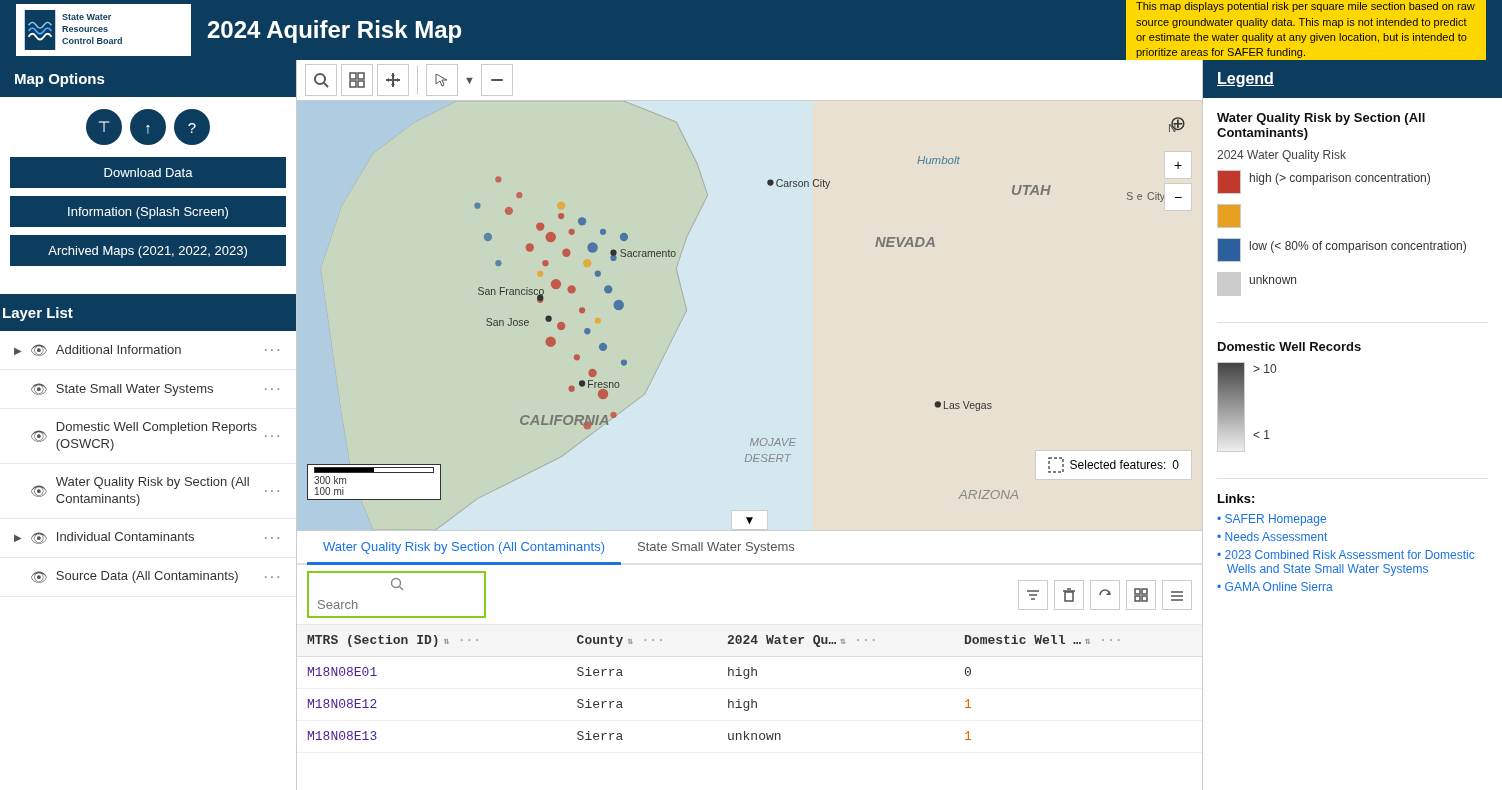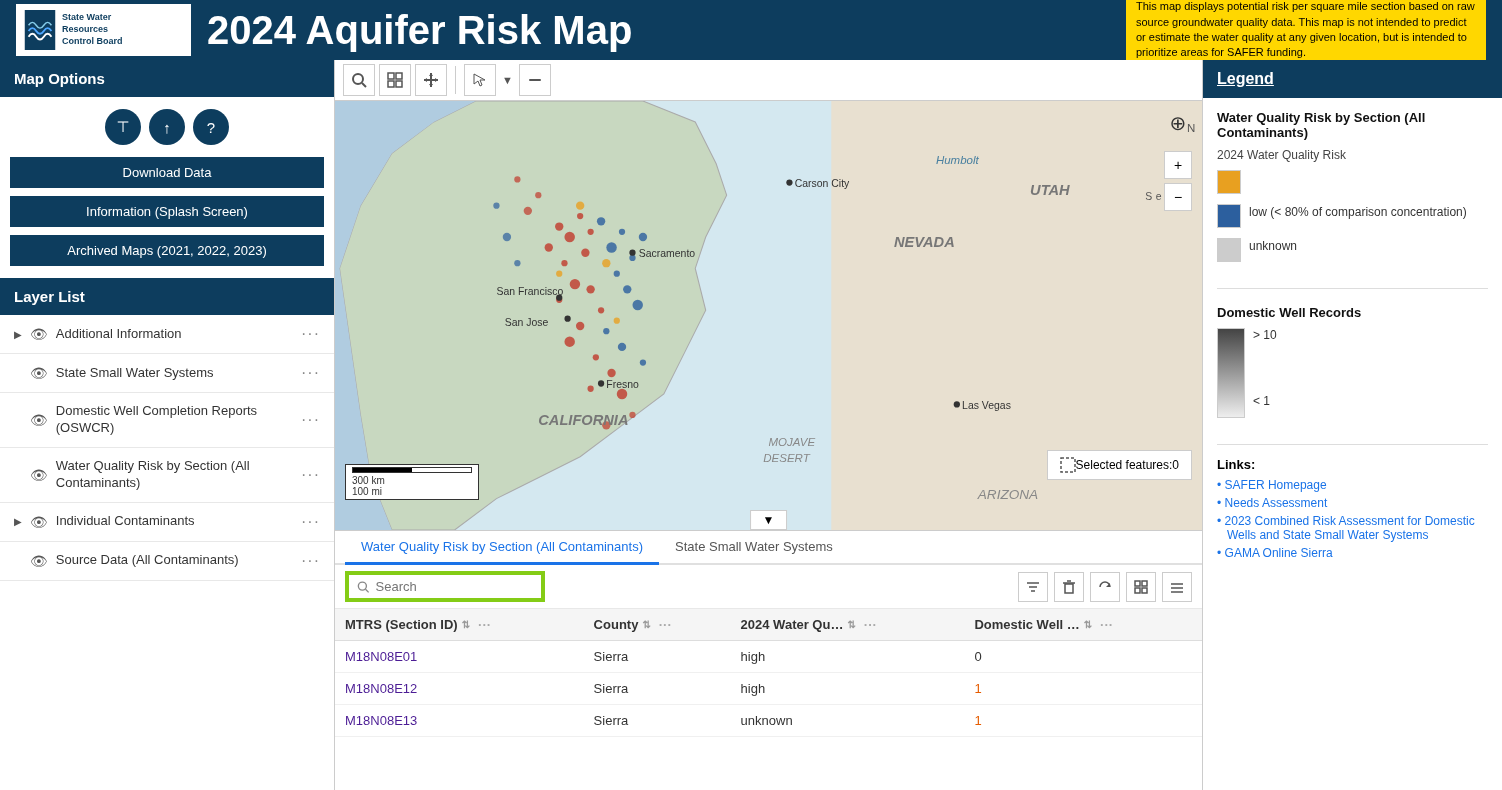--- a/index.html
+++ b/index.html
@@ -29,21 +29,21 @@
       height: 40px;
       margin-right: 6px;
     }
     .header-logo-text {
       font-size: 9px;
       color: #0d3d5e;
       line-height: 1.3;
       font-weight: bold;
     }
     .header-title {
-      font-size: 40px;
+      font-size: 24px;
       font-weight: bold;
       color: white;
       flex: 1;
     }
     .header-notice {
       background: #ffd700;
       color: #000;
       font-size: 11px;
       padding: 6px 10px;
       max-width: 360px;
@@ -52,21 +52,21 @@
 
     
     .main-container {
       display: flex;
       flex: 1;
       overflow: hidden;
     }
 
     
     .sidebar {
-      width: 335px;
+      width: 297px;
       background: #fff;
       display: flex;
       flex-direction: column;
       border-right: 1px solid #ccc;
       flex-shrink: 0;
       overflow-y: auto;
     }
     .sidebar-section-title {
       background: #0d3d5e;
       color: white;
@@ -101,24 +101,24 @@
       background: #0d3d5e;
       color: white;
       border: none;
       cursor: pointer;
       font-size: 13px;
       text-align: center;
     }
     .layer-list-title {
       background: #0d3d5e;
       color: white;
-      padding: 10px 14px;
+      padding: 10px 2px;
       font-size: 15px;
       font-weight: bold;
-      margin-top: 8px;
+      margin-top: 24px;
     }
     .layer-item {
       display: flex;
       align-items: center;
       padding: 10px 14px;
       border-bottom: 1px solid #e8e8e8;
       cursor: pointer;
     }
     .layer-arrow {
       font-size: 10px;
@@ -203,20 +203,21 @@
     .map-selected-features {
       position: absolute;
       bottom: 50px;
       right: 10px;
       background: white;
       border: 1px solid #ccc;
       padding: 6px 12px;
       font-size: 12px;
       display: flex;
       align-items: center;
+      gap: 6px;
     }
     .map-nav {
       position: absolute;
       right: 10px;
       top: 10px;
       display: flex;
       flex-direction: column;
       align-items: center;
       gap: 4px;
     }
@@ -264,25 +265,26 @@
       display: flex;
       align-items: center;
       padding: 6px 10px;
       gap: 6px;
       border-bottom: 1px solid #e8e8e8;
       flex-shrink: 0;
     }
     .search-box {
       display: flex;
       align-items: center;
-      border: 4px solid #84cc16;
+      border: 2px solid #84cc16;
       padding: 4px 8px;
-      width: 200px;
+      width: 179px;
       gap: 6px;
       background: white;
+      flex-direction: column;
     }
     .search-box input {
       border: none;
       outline: none;
       font-size: 13px;
       width: 100%;
     }
     .toolbar-icon-btn {
       width: 30px;
       height: 30px;
@@ -293,20 +295,21 @@
       align-items: center;
       justify-content: center;
       font-size: 14px;
       color: #555;
     }
     .spacer { flex: 1; }
     .table-container {
       flex: 1;
       overflow-y: auto;
       overflow-x: auto;
+      font-family: Liberation Mono, monospace;
     }
     table {
       width: 100%;
       border-collapse: collapse;
       font-size: 13px;
     }
     thead th {
       background: #f5f5f5;
       border-bottom: 1px solid #ddd;
       padding: 8px 10px;
@@ -759,20 +762,24 @@
   </div>
 
   <div class="legend-panel">
     <div class="legend-title">Legend</div>
 
     <div class="legend-section">
       <div class="legend-section-title">Water Quality Risk by Section (All Contaminants)</div>
       <div class="legend-subsection-title">2024 Water Quality Risk</div>
 
       <div class="legend-item">
+        <div class="legend-swatch" style="background:#c0392b;"></div>
+        <span class="legend-label">high (&gt; comparison concentration)</span>
+      </div>
+      <div class="legend-item">
         <div class="legend-swatch" style="background:#e8a020;"></div>
       </div>
       <div class="legend-item">
         <div class="legend-swatch" style="background:#2c5f9e;"></div>
         <span class="legend-label">low (&lt; 80% of comparison concentration)</span>
       </div>
       <div class="legend-item">
         <div class="legend-swatch" style="background:#cccccc;"></div>
         <span class="legend-label">unknown</span>
       </div>

